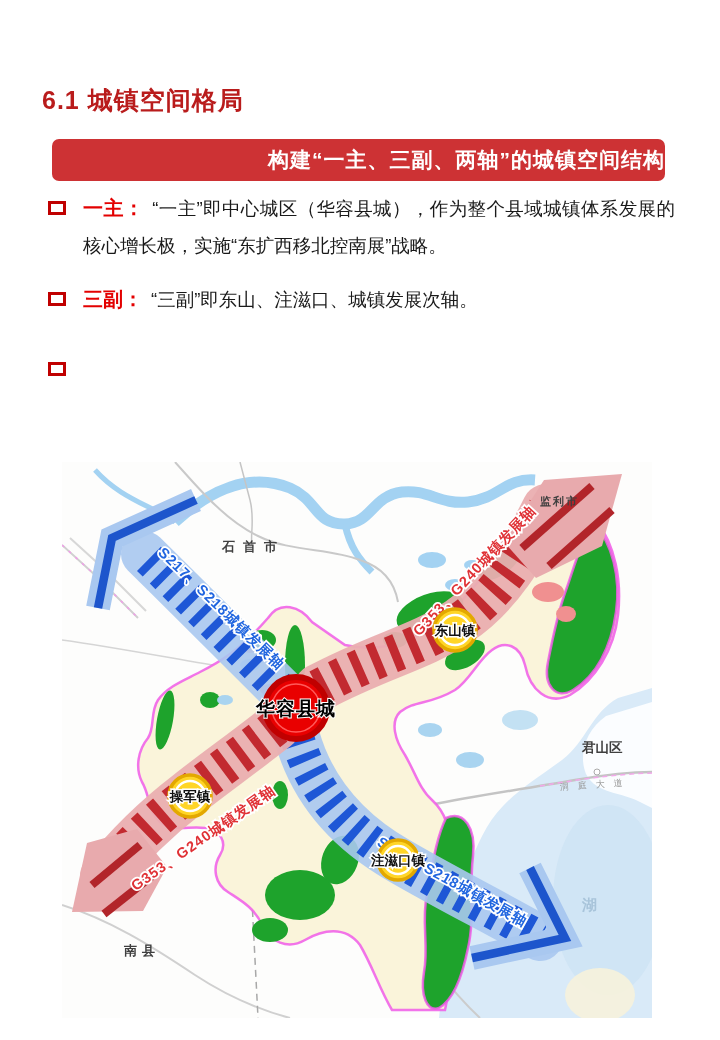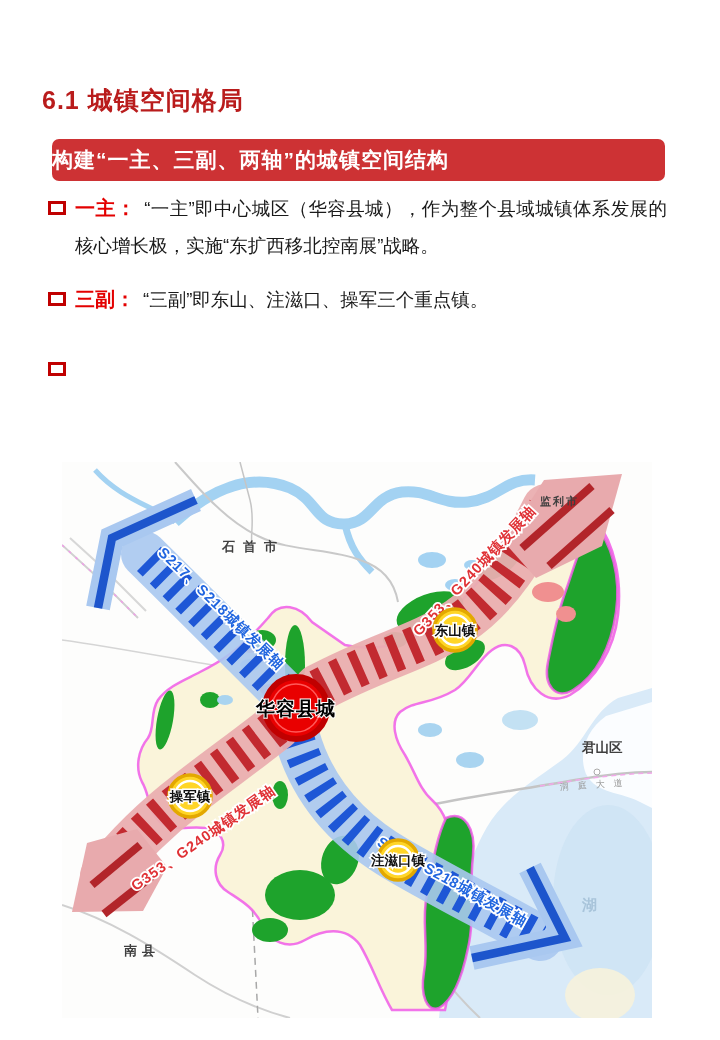--- a/index.html
+++ b/index.html
@@ -1,22 +1,22 @@
 <!DOCTYPE html>
 <html><head>
 <meta charset="utf-8">
 <style>
   html,body{margin:0;padding:0;background:#ffffff;}
   .page{position:relative;width:720px;height:1040px;background:#ffffff;overflow:hidden;
         font-family:"Liberation Sans","DejaVu Sans",sans-serif;}
   .doc-title{position:absolute;left:42px;top:84px;font-size:25px;font-weight:bold;color:#b91c1c;letter-spacing:1px;}
   .banner{position:absolute;left:52px;top:139px;width:613px;height:42px;background:#cd3234;border-radius:7px;
-          color:#ffffff;font-size:21px;font-weight:bold;text-align:left;line-height:42px;letter-spacing:1px;}
+          color:#ffffff;font-size:21px;font-weight:bold;text-align:right;line-height:42px;letter-spacing:1px;}
   .marker{position:absolute;left:48px;width:12px;height:8px;border:3px solid #c00000;background:#ffffff;}
-  .bullet{position:absolute;left:75px;width:592px;font-size:18.5px;line-height:37px;color:#1a1a1a;text-align:justify;}
+  .bullet{position:absolute;left:83px;width:592px;font-size:18.5px;line-height:37px;color:#1a1a1a;text-align:justify;}
   .bullet .lbl{color:#e30000;font-weight:bold;font-size:20px;padding-right:8px;}
   .map-wrap{position:absolute;left:62px;top:462px;width:590px;height:556px;}
   svg text{font-family:"Liberation Sans","DejaVu Sans",sans-serif;}
   .axis-label{font-size:14.5px;font-weight:bold;paint-order:stroke;stroke:#ffffff;stroke-width:3.5px;letter-spacing:1px;}
   .town-label{font-size:13.5px;font-weight:bold;fill:#111111;paint-order:stroke;stroke:#ffffff;stroke-width:3px;}
   .center-label{font-size:19px;font-weight:bold;fill:#000000;paint-order:stroke;stroke:#ffffff;stroke-width:2px;letter-spacing:1px;}
   .region-label{font-weight:bold;fill:#3f3f3f;}
 </style>
 </head>
 <body>
@@ -27,21 +27,21 @@
 
   <div class="banner">构建“一主、三副、两轴”的城镇空间结构</div>
 
   <span class="marker" style="top:201px"></span>
   <div class="bullet" style="top:190px">
     <span class="lbl">一主：</span><span>“一主”即中心城区（华容县城），作为整个县域城镇体系发展的核心增长极，实施“东扩西移北控南展”战略。</span>
   </div>
 
   <span class="marker" style="top:292px"></span>
   <div class="bullet" style="top:281px">
-    <span class="lbl">三副：</span><span>“三副”即东山、注滋口、操军三个重点镇。</span>
+    <span class="lbl">三副：</span><span>“三副”即东山、注滋口、城镇发展次轴。</span>
   </div>
 
   <span class="marker" style="top:362px"></span>
 
   <div class="map-wrap">
   <svg width="590" height="556" viewBox="62 462 590 556">
 
     <rect x="62" y="462" width="590" height="556" fill="#fdfdfc"></rect>
 
     <g>

